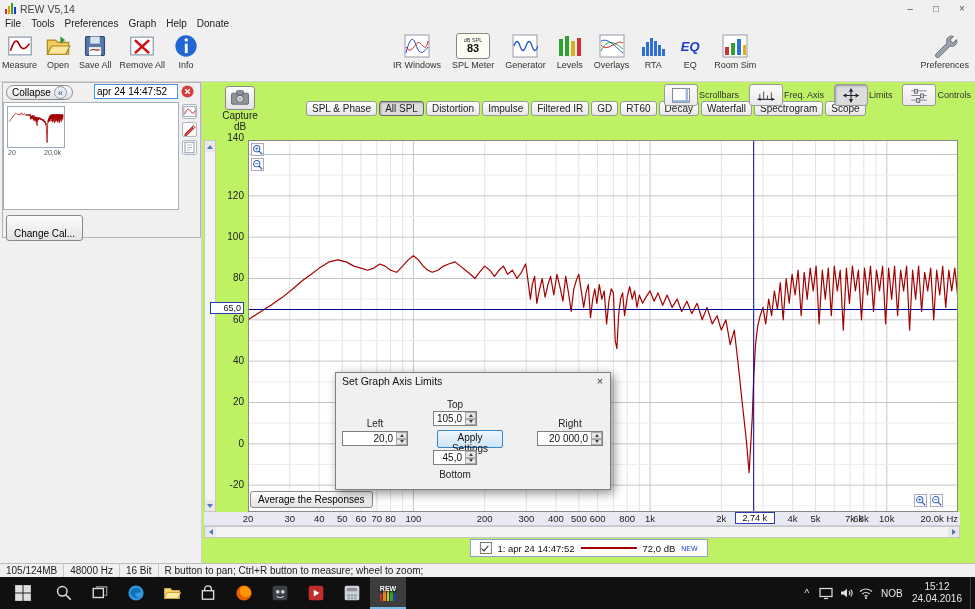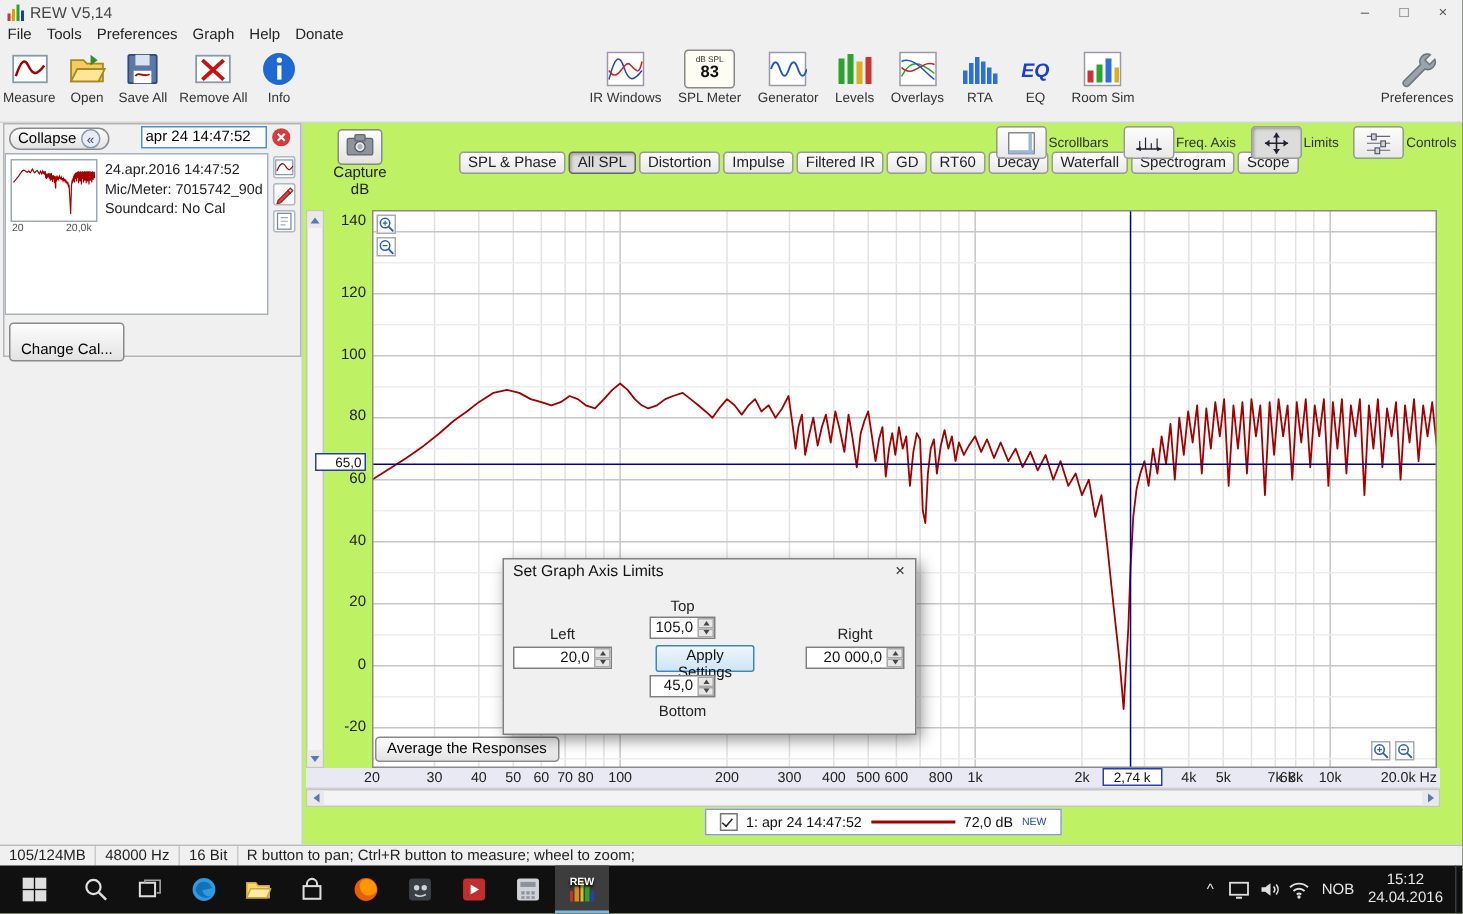--- a/index.html
+++ b/index.html
@@ -295,25 +295,20 @@
             <rect x="2.5" y="1.5" width="11" height="13" fill="#fff" stroke="#778899"></rect>
             <path d="M5 5 H11 M5 8 H11 M5 11 H9" stroke="#99aabb"></path>
           </svg></div>
     </div>
     <div id="list-box">
       <div id="thumb-wrap"><svg id="thumb" width="56" height="40">
             <polyline points="1.0,14.6 1.7,13.8 2.7,12.6 3.6,11.5 4.4,10.4 5.1,9.2 5.8,8.4 6.4,7.5 7.2,6.7 7.8,6.4 8.5,6.7 9.0,7.2 9.6,7.5 10.1,7.8 10.6,7.5 11.0,7.0 11.4,7.2 11.8,7.8 12.3,8.1 12.8,7.2 13.2,6.4 13.6,5.8 14.0,6.4 14.3,7.2 14.7,7.8 15.0,8.1 15.4,7.8 15.9,7.2 16.3,7.0 16.8,6.7 17.2,7.2 17.5,7.8 17.9,8.4 18.3,8.9 18.6,8.1 19.0,7.2 19.4,7.8 19.7,8.7 20.1,7.8 20.4,7.2 20.7,8.4 21.1,7.8 21.5,8.9 21.8,8.1 22.1,7.0 22.3,9.2 22.5,11.8 22.6,9.8 22.8,8.7 23.0,12.3 23.1,10.6 23.4,8.9 23.6,11.5 23.8,9.8 24.0,8.7 24.3,11.2 24.5,8.4 24.7,10.1 24.9,12.1 25.2,8.7 25.4,10.9 25.6,13.5 25.8,10.4 26.0,9.2 26.2,8.4 26.3,10.6 26.5,12.9 26.7,10.9 26.9,9.8 27.0,14.3 27.2,11.8 27.4,10.4 27.5,12.3 27.7,9.8 27.9,11.8 28.1,10.6 28.3,15.2 28.5,12.1 28.6,10.4 28.8,10.9 28.9,17.5 29.1,18.6 29.2,14.0 29.3,11.8 29.5,10.9 29.6,14.0 29.8,11.5 30.0,10.1 30.2,11.8 30.4,10.6 30.6,12.9 30.8,11.2 31.0,12.3 31.3,11.5 31.6,10.6 31.9,12.1 32.2,10.9 32.5,12.6 32.9,11.2 33.3,12.9 33.6,11.8 34.0,13.5 34.4,12.1 34.8,13.8 35.2,12.3 35.5,14.6 35.9,12.9 36.3,15.2 36.7,14.0 37.0,16.0 37.3,14.6 37.7,18.0 38.0,16.0 38.3,20.9 38.6,26.0 38.9,31.1 39.1,35.6 39.3,28.2 39.5,22.6 39.6,18.0 39.8,15.5 40.0,14.0 40.2,12.9 40.4,15.2 40.6,11.8 40.8,14.0 41.0,10.6 41.3,13.2 41.5,9.5 41.7,14.6 41.9,8.9 42.2,12.3 42.4,8.4 42.6,11.2 42.8,7.8 43.1,14.0 43.3,8.1 43.5,11.8 43.8,7.5 44.0,10.6 44.2,7.2 44.4,15.2 44.7,7.8 44.9,11.8 45.1,7.5 45.4,14.0 45.6,7.2 45.8,10.6 46.0,7.8 46.3,16.0 46.5,7.5 46.7,12.3 47.0,7.2 47.2,10.6 47.4,7.8 47.7,14.6 47.9,7.5 48.1,11.2 48.3,7.2 48.6,13.5 48.8,7.8 49.0,10.6 49.3,7.2 49.5,15.2 49.7,7.5 49.9,11.8 50.2,7.2 50.4,14.0 50.6,7.8 50.9,10.6 51.1,7.2 51.3,16.0 51.5,7.8 51.8,11.8 52.0,7.2 52.2,13.5 52.5,8.1 52.7,10.6 52.9,7.5 53.2,14.6 53.4,7.8 53.6,11.2 53.8,7.2 54.1,12.9 54.3,7.8 54.5,10.6 54.8,7.5 55.0,11.8" fill="none" stroke="#a50000" stroke-width="0.8"></polyline>
           </svg></div>
       <div id="thumb-min" class="thumb-lbl">20</div>
       <div id="thumb-max" class="thumb-lbl">20,0k</div>
-      <div id="entry-text">
-        <div>24.apr.2016 14:47:52</div>
-        <div>Mic/Meter: 7015742_90d</div>
-        <div>Soundcard: No Cal</div>
-      </div>
     </div>
     <button id="change-cal">Change Cal...</button>
   </div>
 
   <div id="graph-region">
     <div id="capture-col">
       <div id="capture-btn">
           <span><svg viewBox="0 0 22 20">
               <rect x="1" y="5" width="20" height="13" rx="1.5" fill="#8d949c" stroke="#5f666e"></rect>
               <rect x="7" y="2" width="8" height="5" rx="1" fill="#8d949c" stroke="#5f666e"></rect>
@@ -510,21 +505,21 @@
 
     <button id="avg-btn">Average the Responses</button>
 
     <div id="legend">
       <span id="legend-check"></span>
       <span id="legend-label">1: apr 24 14:47:52</span>
       <span id="legend-line"></span>
       <span id="legend-value">72,0 dB</span>
       <sup id="legend-badge">NEW</sup>
     </div>
-  <div class="ytick" style="top: 60px;">140</div>
+  <div class="ytick" style="top: 50px;">140</div>
       <div class="ytick" style="top: 107.8px;">120</div>
       <div class="ytick" style="top: 149.133px;">100</div>
       <div class="ytick" style="top: 190.467px;">80</div>
       <div class="ytick" style="top: 231.8px;">60</div>
       <div class="ytick" style="top: 273.133px;">40</div>
       <div class="ytick" style="top: 314.467px;">20</div>
       <div class="ytick" style="top: 355.8px;">0</div>
       <div class="ytick" style="top: 397.133px;">-20</div>
     </div>
 

